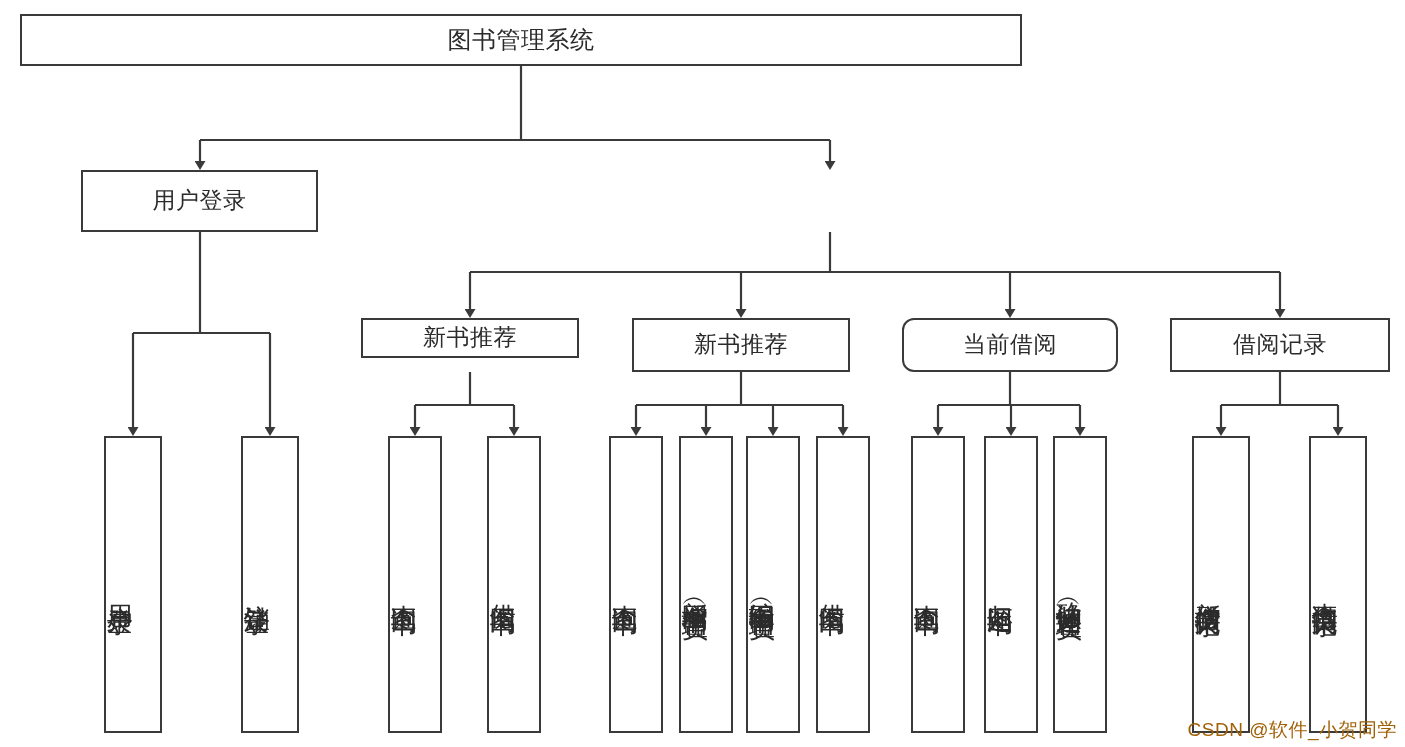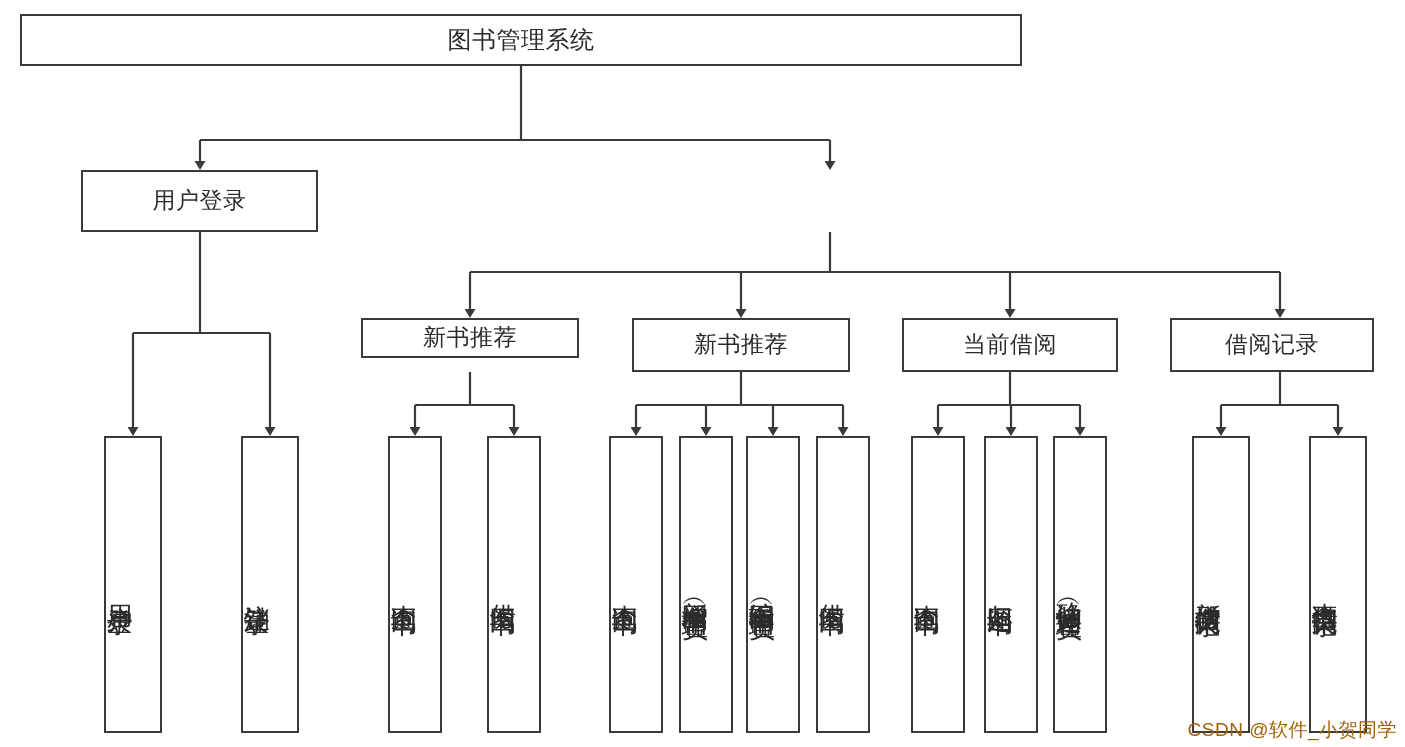--- a/index.html
+++ b/index.html
@@ -141,25 +141,25 @@
 
 
   <div class="node horiz" style="left:361px; top:318px; width:218px; height:40px;">
     <span class="label">新书推荐</span>
   </div>
 
   <div class="node horiz" style="left:632px; top:318px; width:218px; height:54px;">
     <span class="label">新书推荐</span>
   </div>
 
-  <div class="node horiz" style="left:902px; top:318px; width:216px; height:54px;">
+  <div class="node horiz" style="left:902px; top:318px; width:216px; height:54px;border-radius:12px;">
     <span class="label">当前借阅</span>
   </div>
 
-  <div class="node horiz" style="left:1170px; top:318px; width:204px; height:54px;">
+  <div class="node horiz" style="left:1170px; top:318px; width:220px; height:54px;">
     <span class="label">借阅记录</span>
   </div>
 
   <div class="node leaf" style="left:104px; top:436px; width:58px; height:297px;">
     <span class="label">用户登录</span>
   </div>
 
   <div class="node leaf" style="left:241px; top:436px; width:58px; height:297px;">
     <span class="label">注销登录</span>
   </div>

